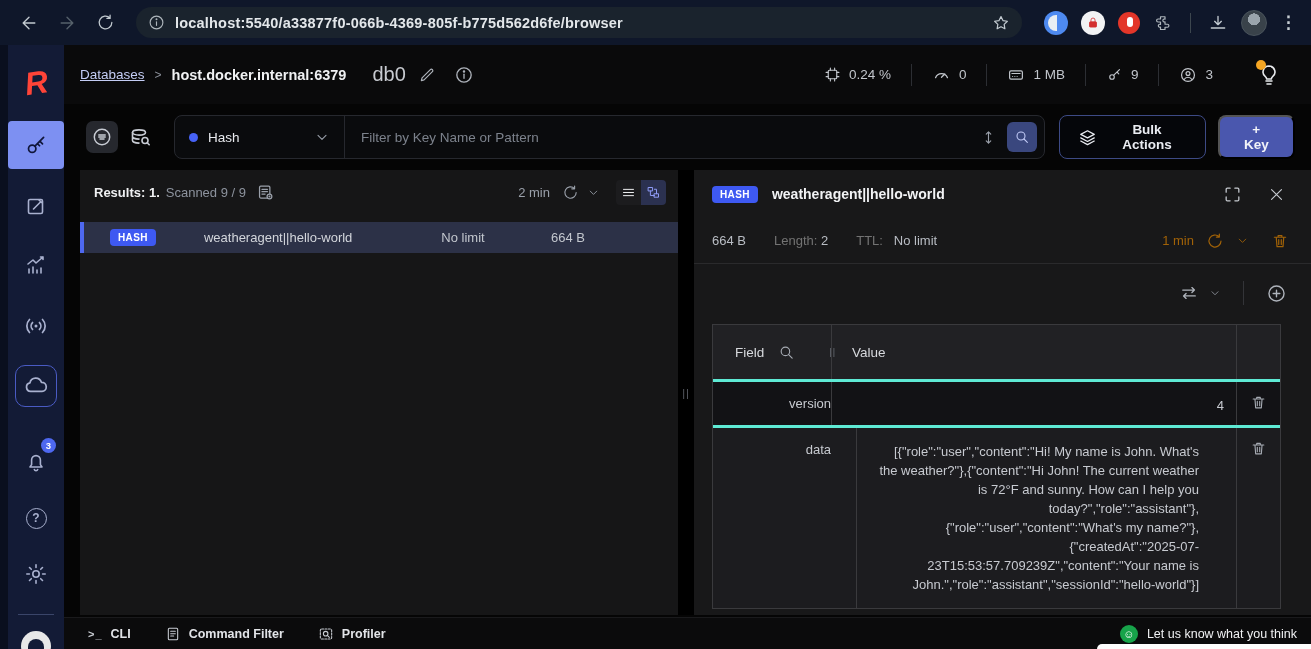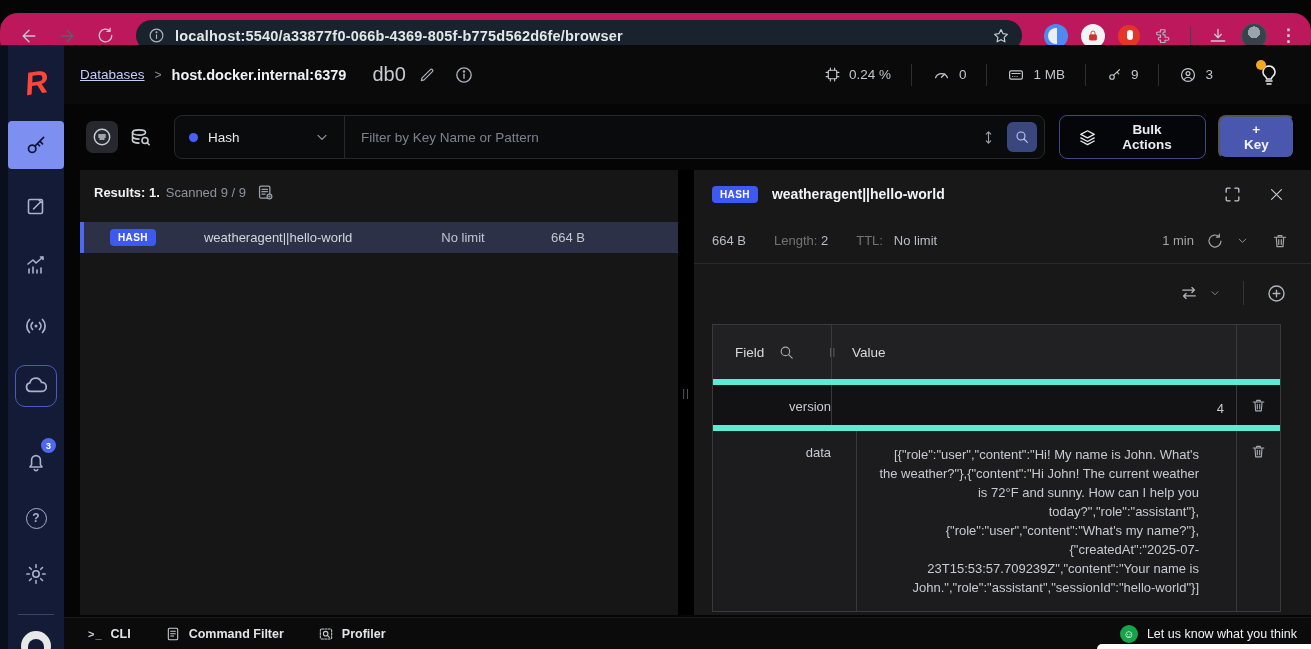--- a/index.html
+++ b/index.html
@@ -4,21 +4,21 @@
 <style>
   * { margin:0; padding:0; box-sizing:border-box; }
   html,body { width:1311px; height:649px; overflow:hidden; background:#000; }
   body { font-family:"Liberation Sans", sans-serif; color:#C9CDD3; font-size:13px; }
   .frame { position:relative; width:1311px; height:649px; background:#050505; }
 
   svg { display:block; }
   .ic { stroke:currentColor; fill:none; stroke-width:1.6; stroke-linecap:round; stroke-linejoin:round; }
 
   
-  .chrome { position:absolute; top:13px; left:0; right:0; height:45px; background:#be185d; display:flex; align-items:center; padding:0 14px; gap:8px;border-radius:18px; }
+  .chrome { position:absolute; top:0; left:0; right:0; height:45px; background:#0f172a; display:flex; align-items:center; padding:0 14px; gap:8px; }
   .chrome .navbtn { width:30px; height:30px; display:flex; align-items:center; justify-content:center; color:#C2CAD0; border-radius:50%; }
   .chrome .navbtn.dim { color:#56616B; }
   .urlbar { flex:1; max-width:905px; height:31px; background:#1A232D; border-radius:16px; display:flex; align-items:center; padding:0 12px; gap:10px; margin-left:8px; }
   .urlbar .url { color:#E3E7EA; font-size:14.5px; font-weight:700; letter-spacing:.2px; flex:1; white-space:nowrap; overflow:hidden; }
   .ext-cluster { display:flex; align-items:center; gap:13px; margin-left:14px; }
   .ext-dot { width:24px; height:24px; border-radius:50%; display:flex; align-items:center; justify-content:center; }
   .ext-blue { background:#4E8AF0; position:relative; }
   .ext-blue::after { content:""; position:absolute; left:4px; top:4px; width:9px; height:16px; border-radius:8px 0 0 8px; background:#E9EEF3; }
   .ext-white { background:#F2F3F4; }
   .ext-red { background:#E33629; position:relative; }
@@ -96,37 +96,37 @@
 
   .details-panel { flex:1; background:#181819; display:flex; flex-direction:column; }
   .det-head { height:48px; display:flex; align-items:center; padding:0 26px 0 18px; }
   .det-head .kname { margin-left:14px; color:#F2F3F5; font-weight:700; font-size:14px; }
   .det-head-ic { color:#C6CAD0; margin-left:26px; }
   .det-head .grow { flex:1; }
   .det-meta { height:46px; display:flex; align-items:center; padding:0 22px 0 18px; border-bottom:1px solid #2A2A2C; color:#B9BDC4; font-size:13px; }
   .det-meta .m { margin-right:28px; }
   .det-meta .lbl { color:#737373; }
   .det-meta .grow { flex:1; }
-  .det-meta-right { display:flex; align-items:center; gap:12px; color:#a3a3a3; }
+  .det-meta-right { display:flex; align-items:center; gap:12px; color:#a16207; }
   .fmt-row { height:58px; display:flex; align-items:center; justify-content:flex-end; padding-right:24px; gap:10px; color:#AEB3BB; }
   .fmt-divider { width:1px; height:24px; background:#333438; margin:0 12px; }
 
   
   .kv-table { margin:2px 30px 0 18px; border:1px solid #3A3A3D; }
   .kv-row { display:grid; grid-template-columns:118px 1fr 44px;text-align:right; }
   .kv-row > div { border-left:1px solid #3A3A3D; }
   .kv-row > div:first-child { border-left:none; }
   .kv-head { background:#212124; height:54px; }
   .kv-head .cell { display:flex; align-items:center; color:#D8DADE; font-size:13.5px; }
   .cell-field { padding-left:22px; gap:14px; position:relative; }
   .col-grip { position:absolute; right:-5px; color:#6A6E76; font-size:9px; letter-spacing:1px; top:50%; transform:translateY(-50%); }
   .cell-value { padding-left:20px; }
   .kv-body-row.odd { background:#121215; }
   .kv-body-row.even { background:#1C1C1F;gap:25px; }
-  .kv-body-row { border-top:6px solid #5eead4; }
+  .kv-body-row { border-top:3px solid #5eead4; }
   .kv-body-row .fcell { padding:14px 0 14px 22px; color:#C7CAD0; }
   .kv-body-row .vcell { padding:14px 0 14px 20px; color:#C7CAD0; line-height:19px; word-break:break-word; padding-right:12px; }
   .kv-body-row .acell { display:flex; justify-content:center; padding-top:12px; color:#A6ABB3; }
   .kv-body-row.row-version { height:46px; }
   .kv-body-row.row-version .fcell, .kv-body-row.row-version .vcell { padding-top:14px; padding-bottom:0; }
 
   
   .footer { position:absolute; left:64px; right:0; bottom:0; height:32px; background:#0B0B0C; border-top:1px solid #1A1A1C; display:flex; align-items:center; padding:0 14px 0 24px; }
   .foot-item { display:flex; align-items:center; gap:8px; color:#E2E4E8; font-size:12.5px; font-weight:700; margin-right:34px; }
   .foot-item .fic { color:#C8CCD2; display:flex; }
@@ -408,20 +408,47 @@
         <span class="results-bold">Results: 1.</span>
         <span class="scanned">Scanned 9 / 9</span>
         <span class="list-head-ic">
           <svg width="19" height="19" viewBox="0 0 24 24" class="ic">
               <rect x="4.5" y="4" width="13" height="15" rx="1.5"></rect>
               <path d="M7.5 8h7M7.5 11h7M7.5 14h4"></path>
               <circle cx="17" cy="17" r="3" fill="#161617"></circle>
               <circle cx="17" cy="17" r="1.3" fill="currentColor" stroke="none"></circle>
             </svg>
         </span>
+        <div class="list-head-right">
+          <span class="refresh-lbl">2 min</span>
+          <span>
+            <svg width="17" height="17" viewBox="0 0 24 24" class="ic">
+                <path d="M20 12a8 8 0 1 1-2.4-5.7M17.8 2.8v4h-4"></path>
+              </svg>
+          </span>
+          <span>
+            <svg width="13" height="13" viewBox="0 0 24 24" class="ic">
+                <path d="M6 9.5l6 6 6-6"></path>
+              </svg>
+          </span>
+          <div class="toggle-group">
+            <div class="toggle-seg toggle-list">
+              <svg width="15" height="15" viewBox="0 0 24 24" class="ic" stroke-width="2.4">
+                  <path d="M4 7h16M4 12h16M4 17h16"></path>
+                </svg>
+            </div>
+            <div class="toggle-seg toggle-tree">
+              <svg width="15" height="15" viewBox="0 0 24 24" class="ic">
+                  <rect x="4" y="4" width="6.5" height="5.5"></rect>
+                  <rect x="13.5" y="14" width="6.5" height="5.5"></rect>
+                  <path d="M7 9.5v7.3h6.5M13.5 6.8h3.3v7.2"></path>
+                </svg>
+            </div>
+          </div>
+        </div>
       </div>
 
       <div class="key-row">
         <span class="type-badge">HASH</span>
         <span class="kname">weatheragent||hello-world</span>
         <span class="spacer"></span>
         <span class="kttl">No limit</span>
         <span class="ksize">664 B</span>
       </div>
     </div>

